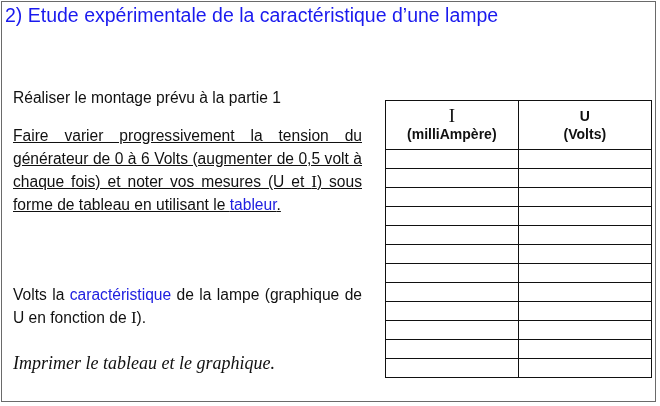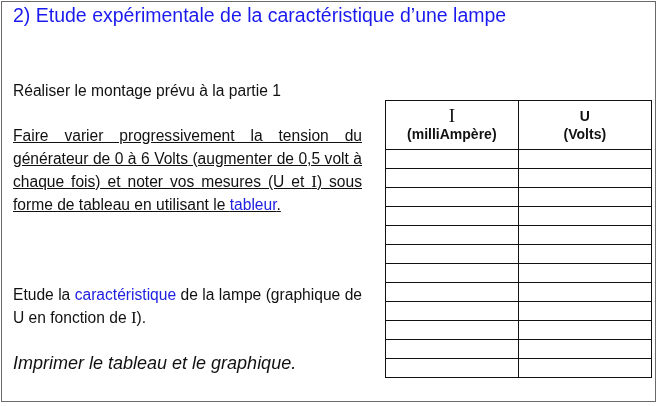--- a/index.html
+++ b/index.html
@@ -2,34 +2,34 @@
 <html><head>
   <meta charset="utf-8">
   <style>
     html, body { margin: 0; padding: 0; background: #ffffff; }
     body { width: 660px; height: 406px; position: relative; overflow: hidden; }
     .frame {
       position: absolute; left: 1px; top: 1px; width: 655px; height: 401px;
       border: 1.5px solid #6a6a6a; box-sizing: border-box;
     }
     .title {
-      position: absolute; left: 13px; top: 4px;
+      position: absolute; left: 5px; top: 4px;
       font-family: "Liberation Sans", sans-serif; font-size: 19.5px;
       color: #1a1aee; white-space: nowrap;
     }
     .para {
       position: absolute; left: 13px; width: 349px;
       font-family: "Liberation Sans", sans-serif; font-size: 15.6px;
       line-height: 23px; color: #111; text-align: justify;
     }
     .link { color: #2020e0; }
     .serif-i { font-family: "Liberation Serif", serif; font-size: 17px; }
     .italic {
       position: absolute; left: 13px; top: 353px;
-      font-family: Liberation Sans, sans-serif; font-style: italic;
+      font-family: Liberation Serif, serif; font-style: italic;
       font-size: 18px; color: #111; white-space: nowrap;
     }
     table.measures {
       position: absolute; left: 385px; top: 100px;
       width: 267px; border-collapse: collapse;
       font-family: "Liberation Sans", sans-serif;
     }
     table.measures th, table.measures td {
       border: 1.5px solid #111; padding: 0;
     }
@@ -43,30 +43,30 @@
     col.c1 { width: 133px; }
     col.c2 { width: 134px; }
   </style>
 </head>
 <body>
 
 <div class="frame"></div>
 
 <div class="title">2) Etude expérimentale de la caractéristique d’une lampe</div>
 
-<div class="para" style="top:79px;">
+<div class="para" style="top:86px;">
   <span>Réaliser le montage prévu à la partie 1</span>
 </div>
 
 <div class="para" style="top:124px;text-decoration:underline;">
   <span>Faire varier progressivement la tension du générateur de 0 à 6 Volts (augmenter de 0,5 volt à chaque fois) et noter vos mesures (U et </span><span class="serif-i">I</span><span>) sous forme de tableau en utilisant le </span><span class="link">tableur</span><span>.</span>
 </div>
 
 <div class="para" style="top:283px;">
-  <span>Etude la </span><span class="link">caractéristique</span><span> de la lampe (graphique de U en fonction de </span><span class="serif-i">I</span><span>).</span>
+  <span>Volts la </span><span class="link">caractéristique</span><span> de la lampe (graphique de U en fonction de </span><span class="serif-i">I</span><span>).</span>
 </div>
 
 <div class="italic">Imprimer le tableau et le graphique.</div>
 
 <table class="measures">
   <colgroup>
       <col class="c1">
       <col class="c2">
     </colgroup>
   <thead>

